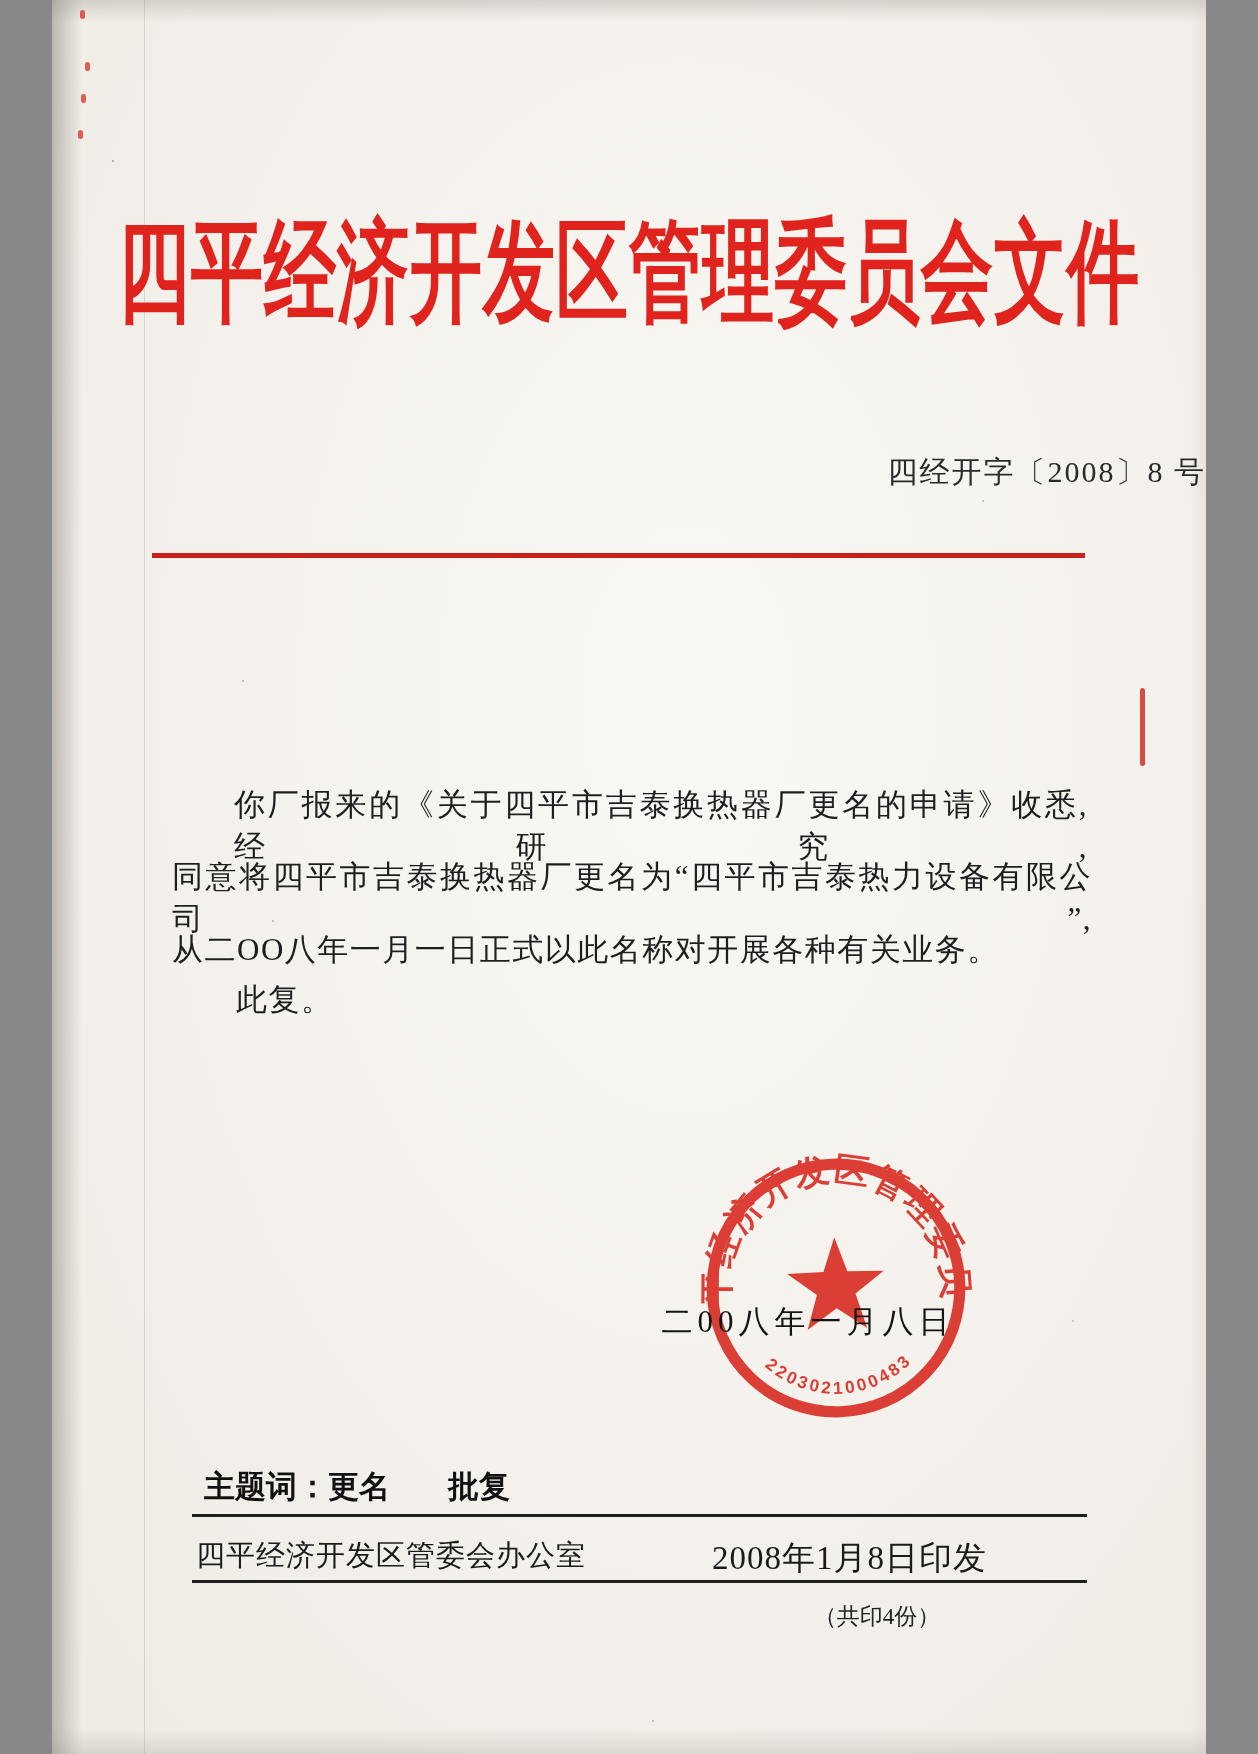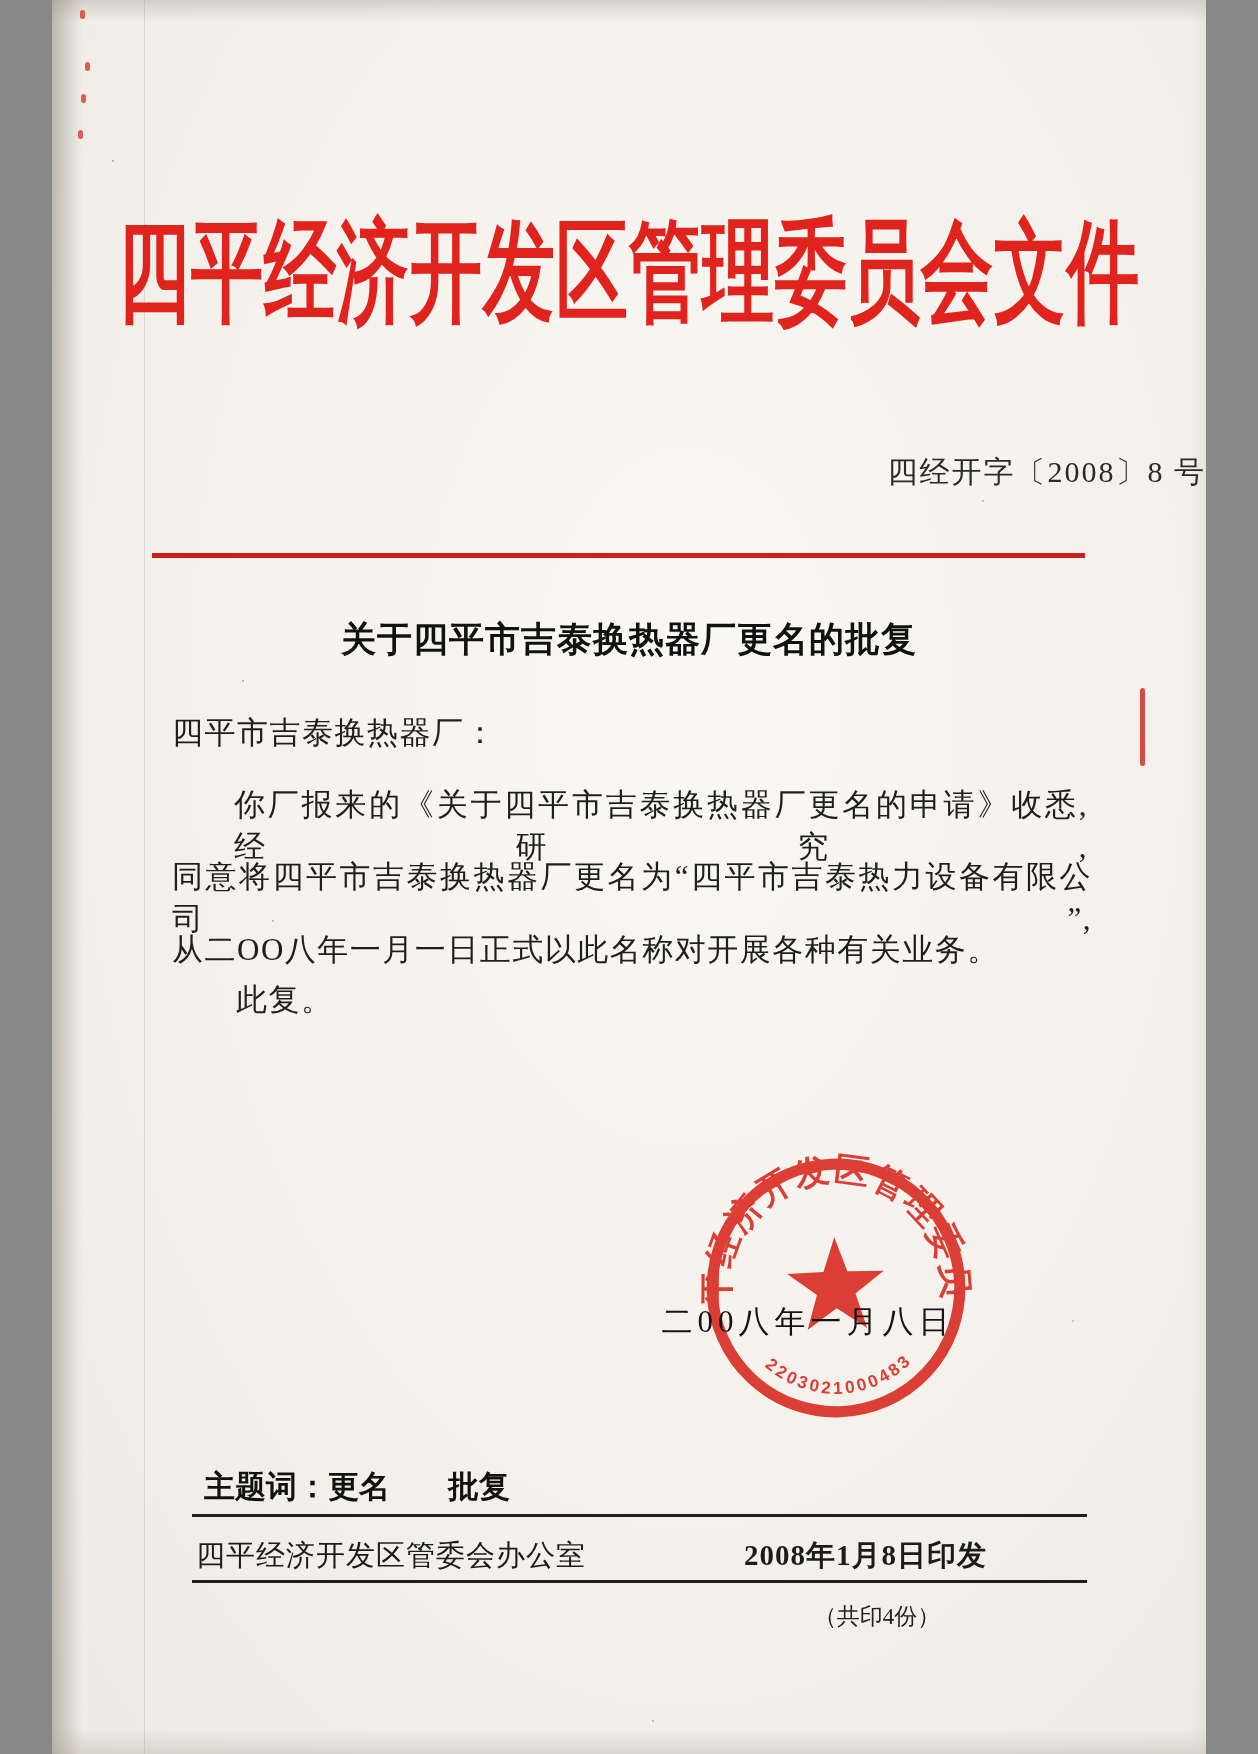--- a/index.html
+++ b/index.html
@@ -84,21 +84,21 @@
   .kw-gap2 { margin-left:58px; }
   .black-rule { position:absolute; left:140px; width:895px; height:3px; background:#1f1f1f; }
   .rule-a { top:1514px; }
   .rule-b { top:1580px; }
   .footer-left {
     position:absolute; top:1536px; left:144px;
     font-size:29px; letter-spacing:1px; color:#1b1b1b; white-space:nowrap;
   }
   .footer-right {
     position:absolute; top:1536px; left:640px; width:295px; text-align:right;
-    font-size:29px; letter-spacing:1px; color:#1b1b1b; white-space:nowrap;font-weight:bold;
+    font-size:33px; letter-spacing:1px; color:#1b1b1b; white-space:nowrap;
   }
   .copies-note {
     position:absolute; top:1601px; left:700px; width:250px; text-align:center;
     font-size:23px; color:#222; white-space:nowrap;
   }
 </style>
 </head>
 <body>
 
 <div id="page">
@@ -114,23 +114,21 @@
   <div class="speck" style="left:29px; top:94px;"></div>
   <div class="speck" style="left:26px; top:130px;"></div>
   <div class="red-streak"></div>
 
   <div class="header-title">四平经济开发区管理委员会文件</div>
 
   <div class="doc-number">四经开字〔2008〕8 号</div>
 
   <div class="red-rule"></div>
 
-  <div class="doc-title">关于四平市吉泰换热器厂更名的批复</div>
 
-  <div class="body-line l1">四平市吉泰换热器厂：</div>
   <div class="body-line l2 jline">你厂报来的《关于四平市吉泰换热器厂更名的申请》收悉,经研究,</div>
   <div class="body-line l3 jline">同意将四平市吉泰换热器厂更名为“四平市吉泰热力设备有限公司”,</div>
   <div class="body-line l4">从二OO八年一月一日正式以此名称对开展各种有关业务。</div>
   <div class="body-line l5">此复。</div>
 
   <svg class="seal" viewBox="0 0 272 272" xmlns="http://www.w3.org/2000/svg">
     <defs>
       <path id="ringPath" d="M 34 166 A 106 106 0 1 1 238 166" fill="none"></path>
       <path id="codePath" d="M 41 180 A 105 105 0 0 0 231 180" fill="none"></path>
     </defs>

